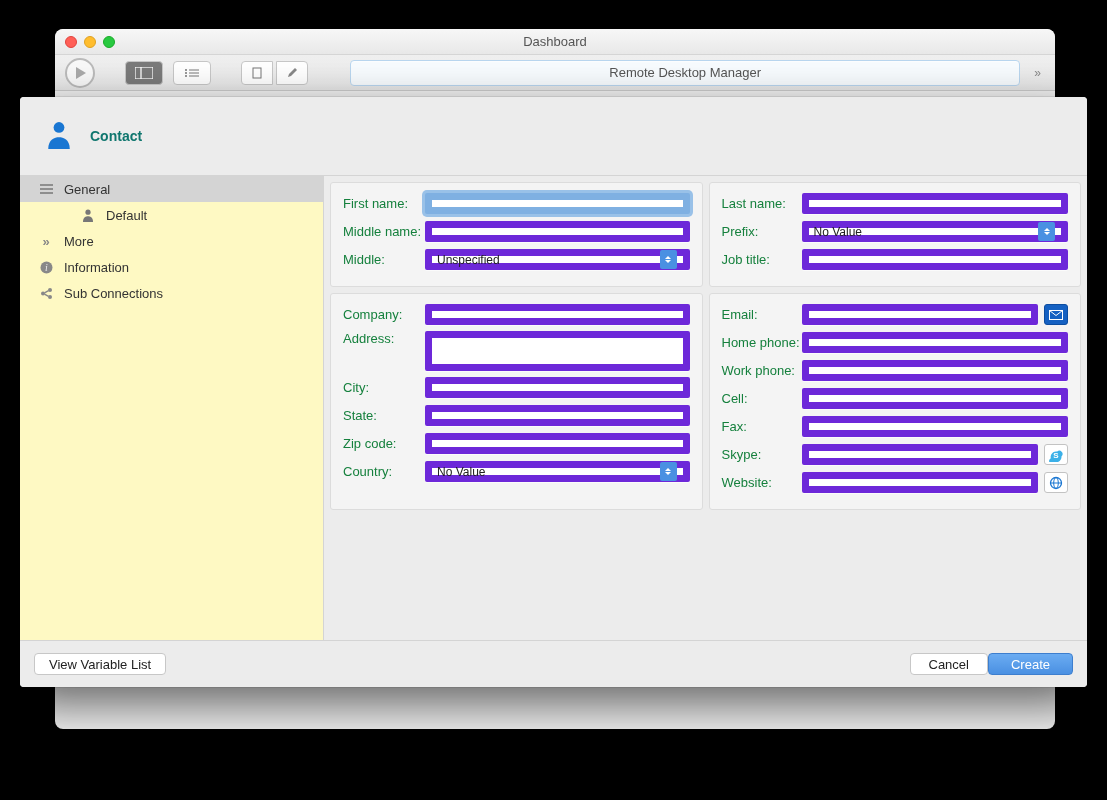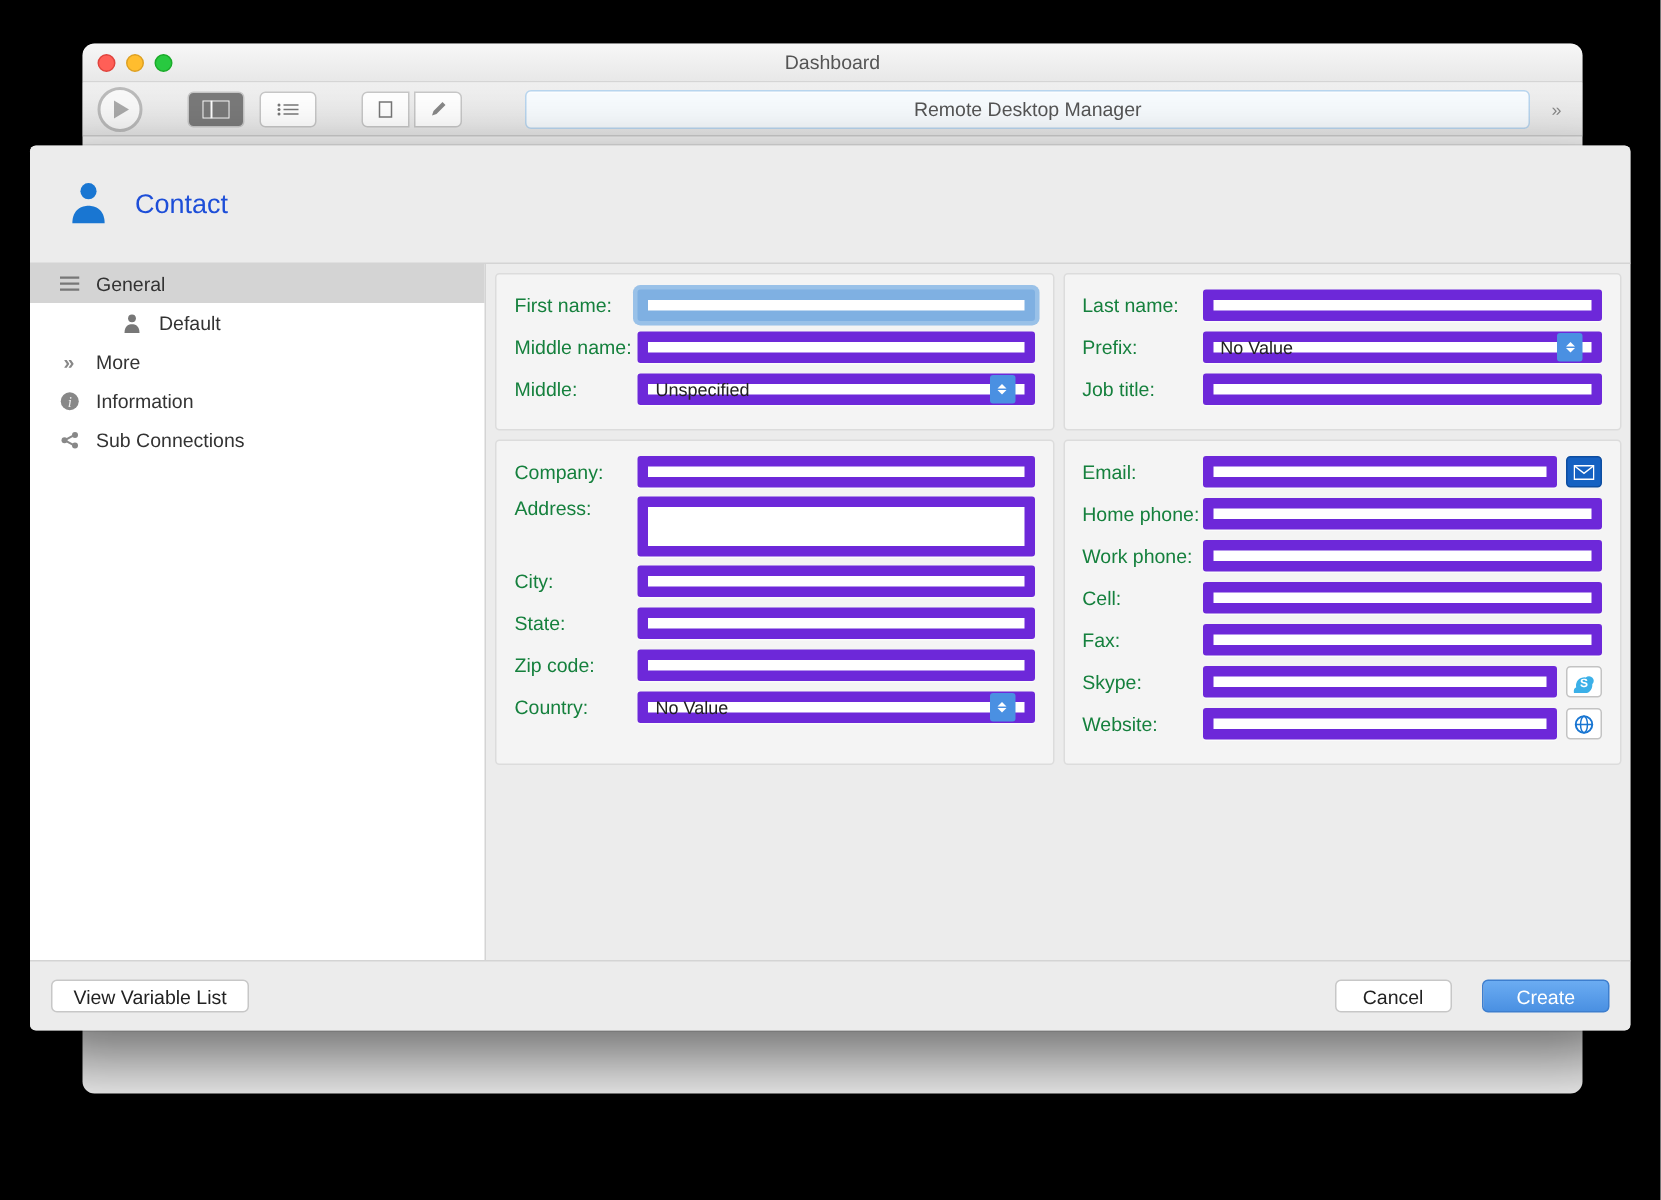--- a/index.html
+++ b/index.html
@@ -16,23 +16,23 @@
   .play-btn { width:30px; height:30px; border-radius:50%; border:2px solid #bbb; display:flex; align-items:center; justify-content:center; background:#f9f9f9;}
   .play-tri { width:0;height:0;border-left:10px solid #aaa;border-top:6px solid transparent;border-bottom:6px solid transparent;margin-left:2px;}
   .tb-group { display:flex; gap:4px; }
   .addressbar { flex:1; height:26px; border:1px solid #b9d6ef; background:#f8fcff; border-radius:4px; text-align:center; line-height:24px; color:#555; box-shadow: inset 0 1px 0 rgba(255,255,255,.7);}
   .search-back { width:180px; height:26px; border:1px solid #c7c7c7; border-radius:4px; background:#fff; text-align:center; line-height:24px; color:#888;}
   .more-chev { color:#888; font-size:12px; padding:0 4px;}
 
   .modal { position: absolute; left: 20px; top: 97px; width: 1067px; height: 590px; background: #ececec; border-radius: 4px; box-shadow: 0 18px 50px rgba(0,0,0,.6), 0 0 0 1px rgba(0,0,0,.08); display:flex; flex-direction:column; overflow:hidden;}
   .modal-header { height: 79px; display:flex; align-items:center; padding-left:26px; border-bottom:1px solid #d4d4d4; background:#ececec;}
   .contact-icon svg { width:26px; height:28px; }
-  .modal-title { font-size:18px; font-weight:400; margin-left:18px; color:#1d4ed8;}
+  .modal-title { font-size:14px; font-weight:700; margin-left:18px; color:#0f766e;}
   .modal-body { flex:1; display:flex; overflow:hidden;}
-  .sidebar { width:304px; min-width:304px; background:#ffffff; border-right:1px solid #d4d4d4;}
+  .sidebar { width:304px; min-width:304px; background:#fef9c3; border-right:1px solid #d4d4d4;}
   .side-item { height:26px; display:flex; align-items:center; padding-left:18px; gap:10px; font-size:13px; color:#333;}
   .side-item.active { background:#d4d4d4;}
   .side-item.sub { padding-left:60px;}
   .side-ic { width:16px; display:flex; justify-content:center; color:#777;}
   .content { flex:1; background:#ececec; padding:6px; overflow:auto;}
   .panel-row { display:flex; gap:6px; margin-bottom:6px;}
   .panel { flex:1; background:#f4f4f4; border:1px solid #dcdcdc; border-radius:3px; padding:9px 12px 10px;}
   .field { display:flex; align-items:center; margin-bottom:5px; min-height:23px;}
   .field label { width:82px; text-align:left; font-size:13px; color:#15803d; flex-shrink:0;}
   .panel.right .field label { width:80px; }
@@ -42,21 +42,21 @@
   .select { display:flex; align-items:center; justify-content:space-between; padding:0 0 0 5px; position:relative;}
   .select .chev { width:17px; height:19px; background:#4a90e2; border-radius:2px; display:flex; flex-direction:column; align-items:center; justify-content:center; gap:1px; margin:1px;}
   .select .chev::before, .select .chev::after { content:""; width:0; height:0; border-left:3px solid transparent; border-right:3px solid transparent;}
   .select .chev::before { border-bottom:3px solid #fff;}
   .select .chev::after { border-top:3px solid #fff;}
   .icon-btn { width:24px; height:21px; border:1px solid #c3c3c3; background:#fff; border-radius:3px; display:flex; align-items:center; justify-content:center; margin-left:6px; flex-shrink:0;}
   .icon-btn.env { background:#1561c2; border-color:#0d4da0;}
   .modal-footer { height:47px; border-top:1px solid #d4d4d4; background:#ececec; display:flex; align-items:center; padding:0 14px; justify-content:space-between;}
   .btn { height:22px; padding:0 18px; border:1px solid #c7c7c7; border-radius:4px; background:#fff; font-size:13px; display:flex; align-items:center; cursor:default;}
   .btn.primary { background:linear-gradient(#6bacf2,#4a90e2); border-color:#3d7ece; color:#fff; padding:0 22px; font-weight:400;}
-  .footer-right { display:flex; gap:20px;}
+  .footer-right { display:flex; gap:0;}
 </style>
 </head>
 <body>
 
 <div class="back-window">
   <div class="back-titlebar">
     <div class="traffic">
       <div class="tl close"></div>
       <div class="tl min"></div>
       <div class="tl max"></div>

